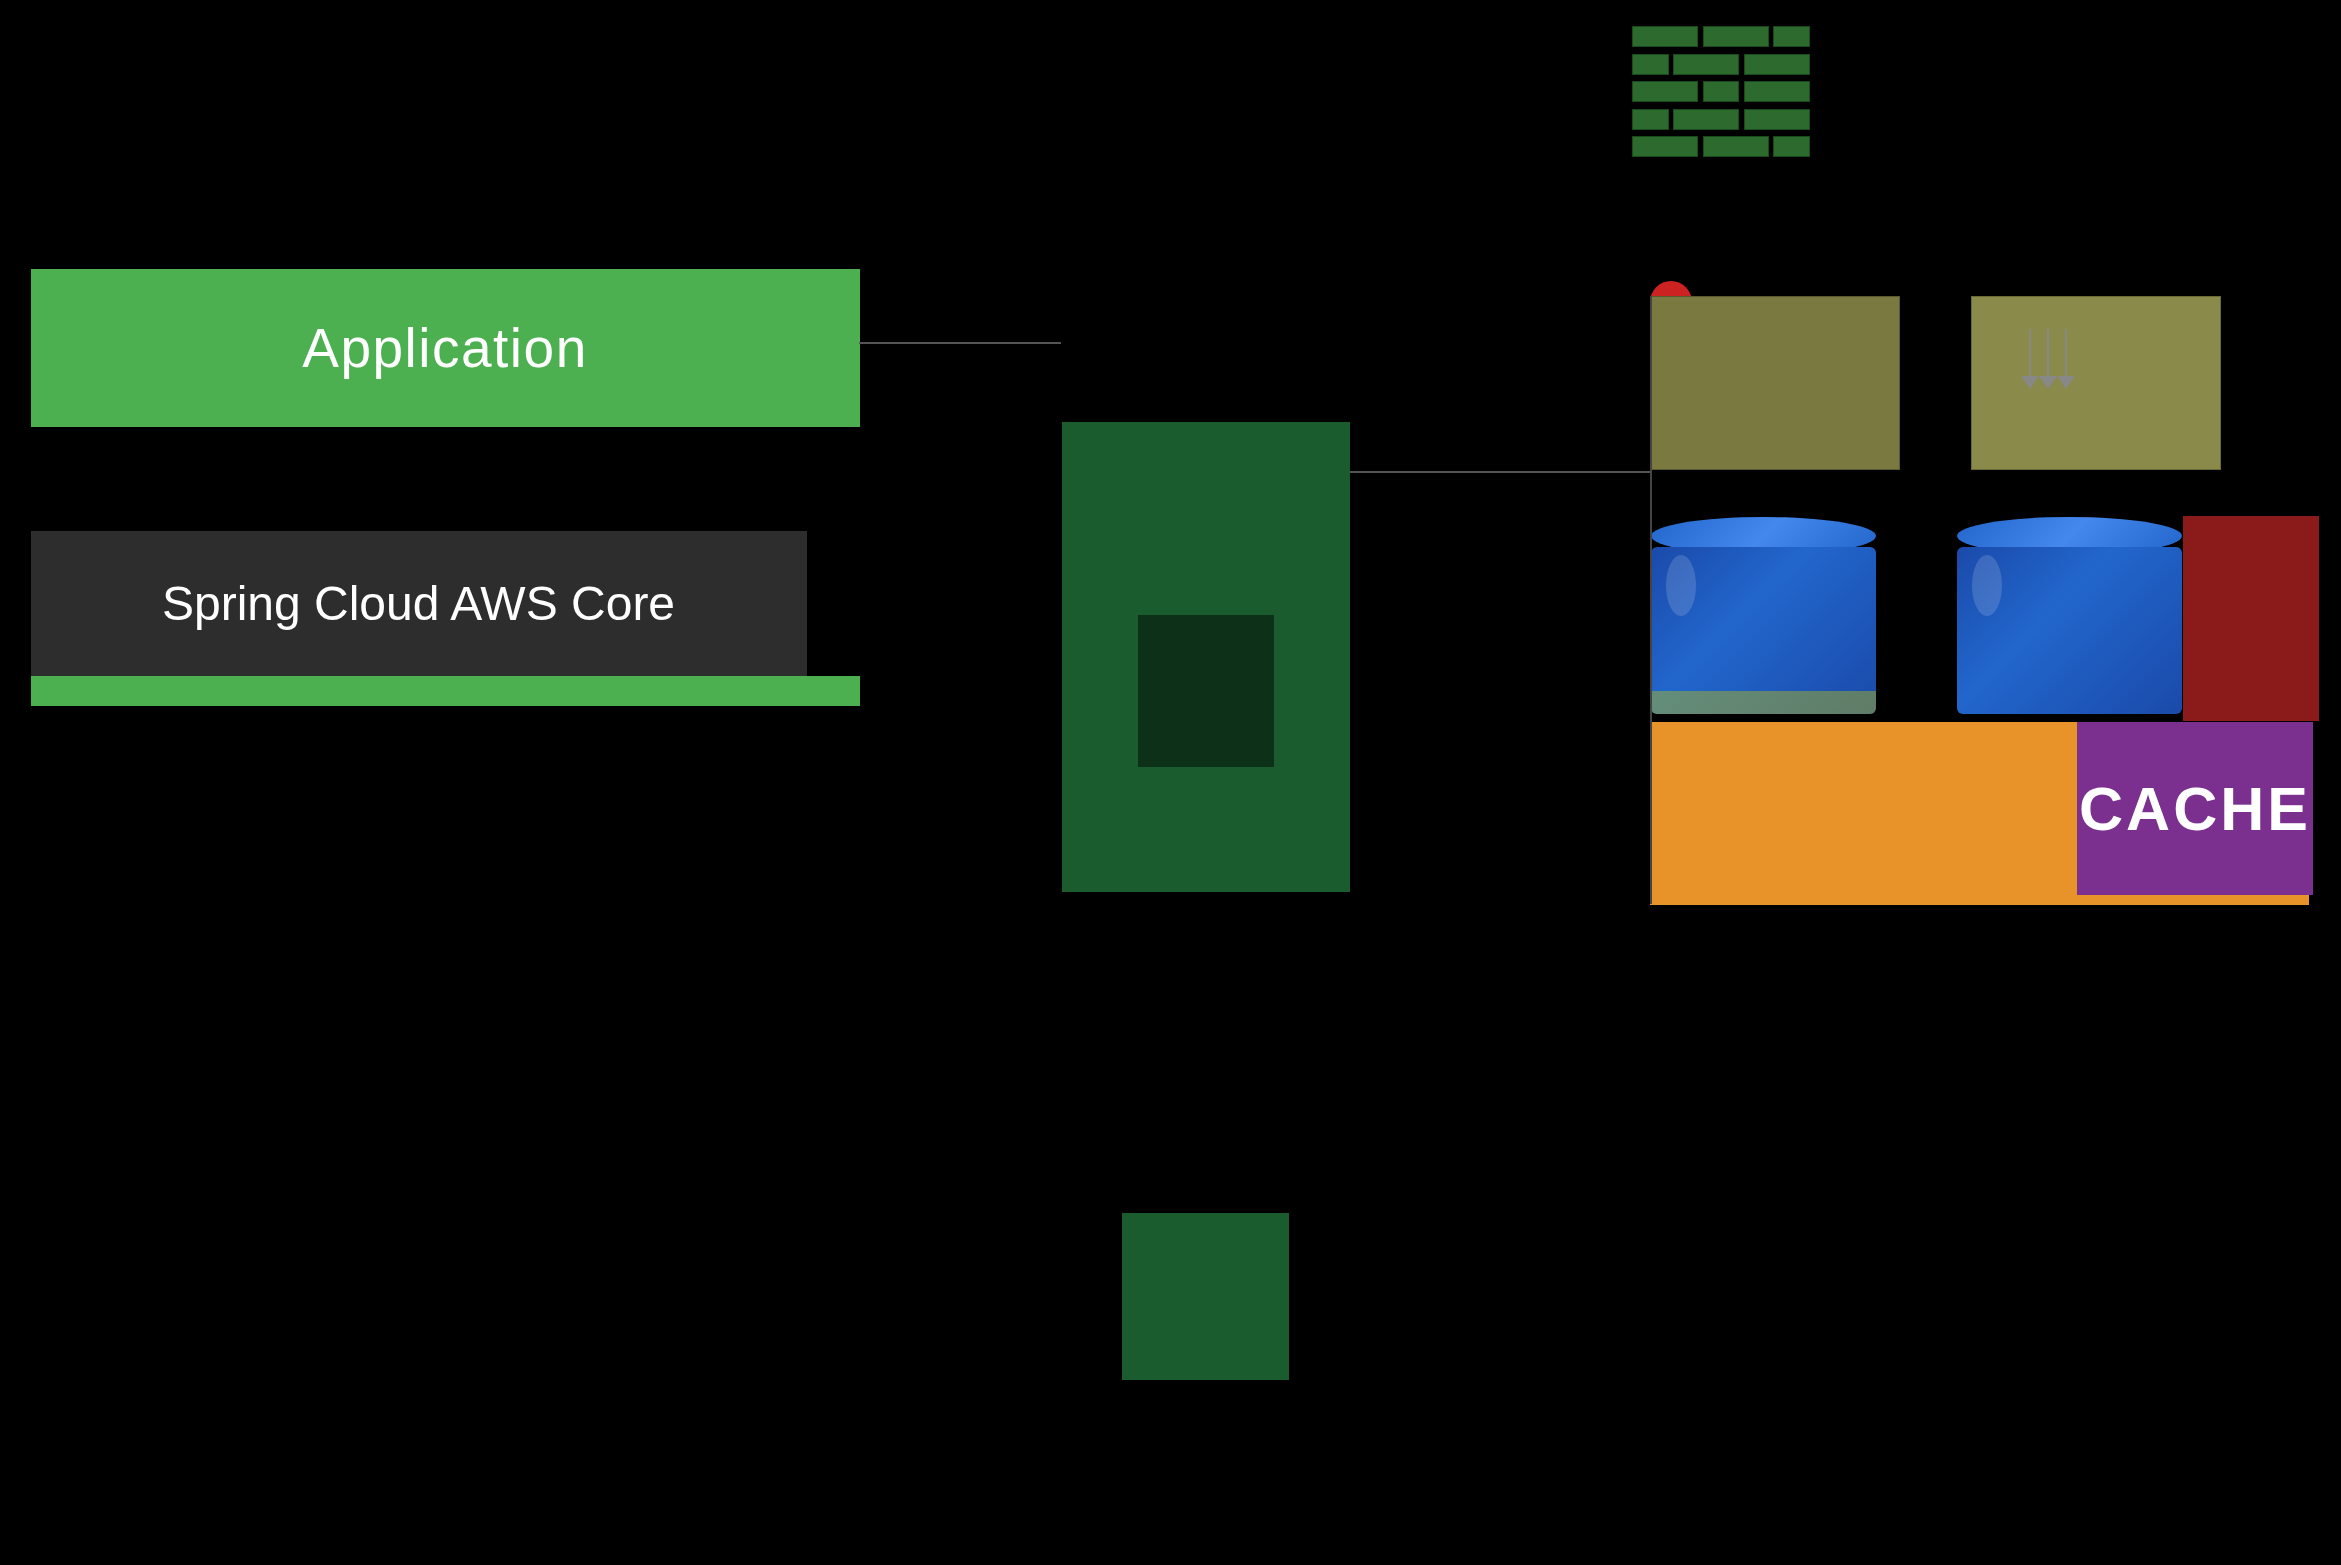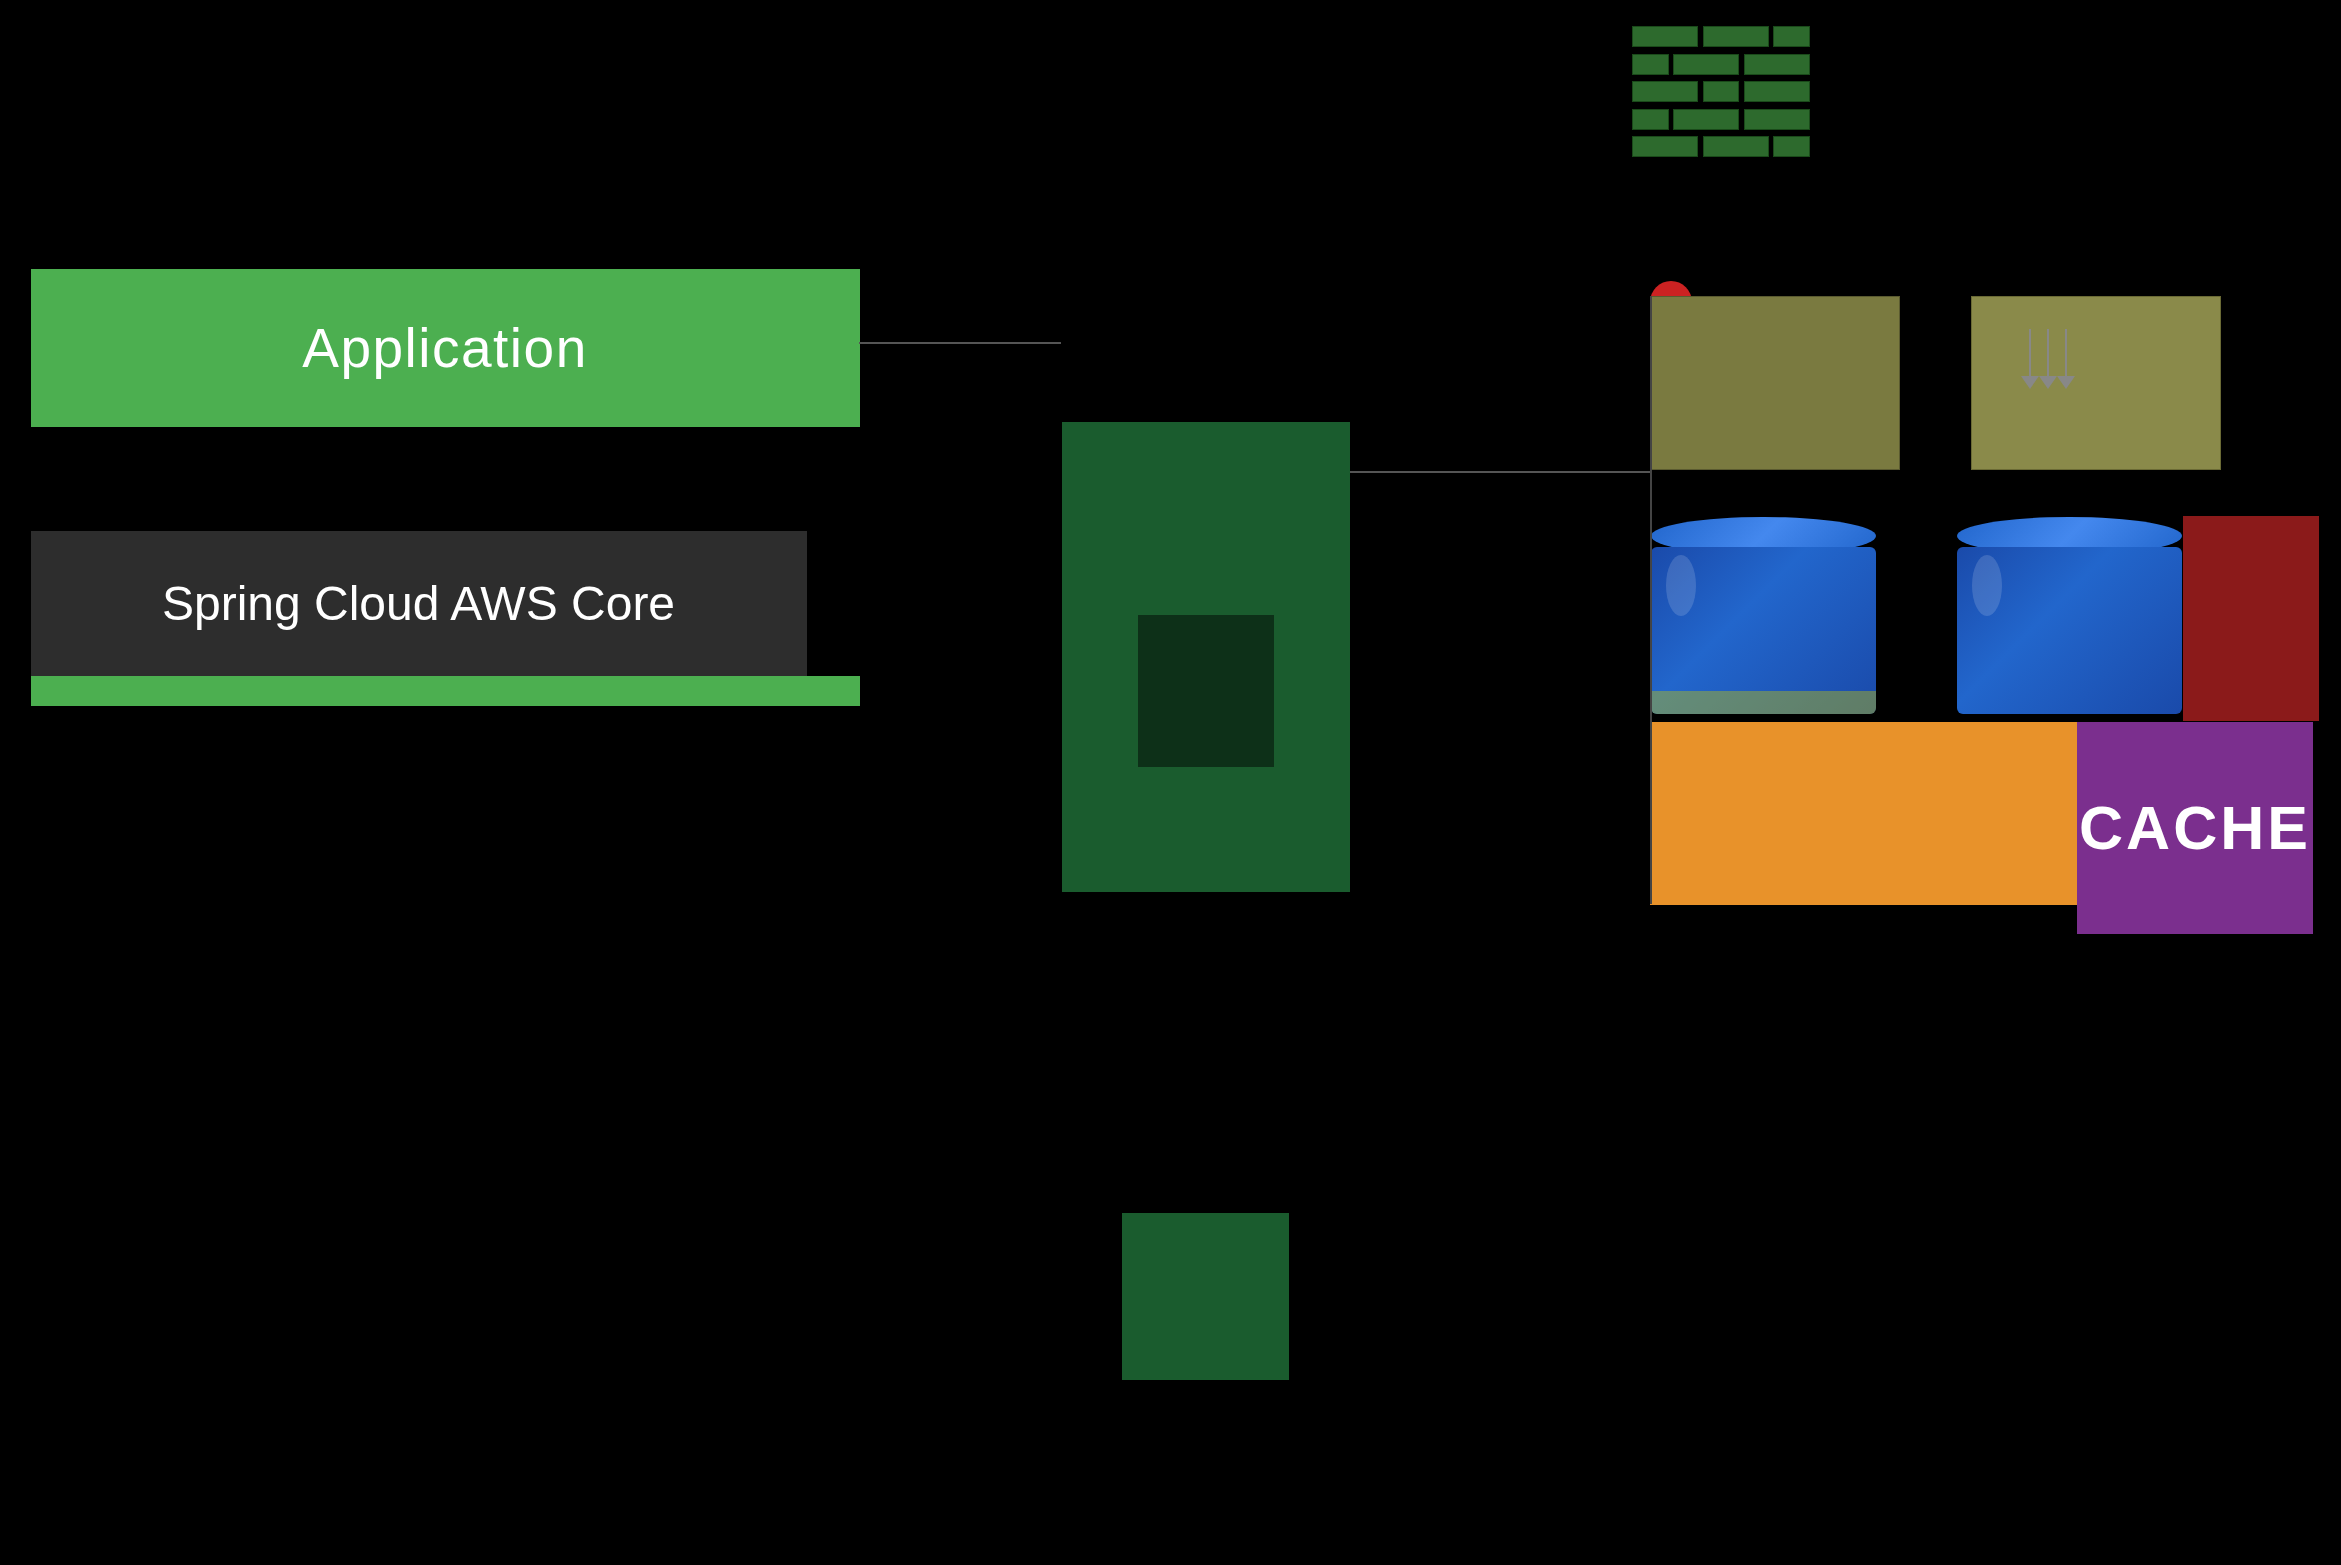--- a/index.html
+++ b/index.html
@@ -233,21 +233,21 @@
       top: 721px;
       width: 659px;
       height: 183px;
       background: #e8922a;
     }
     .cache-box {
       position: absolute;
       left: 2076px;
       top: 721px;
       width: 236px;
-      height: 212px;
+      height: 173px;
       background: #7b2f8e;
       display: flex;
       align-items: center;
       justify-content: center;
     }
     .cache-label {
       color: #fff;
       font-size: 61px;
       font-weight: 700;
       letter-spacing: 3px;

